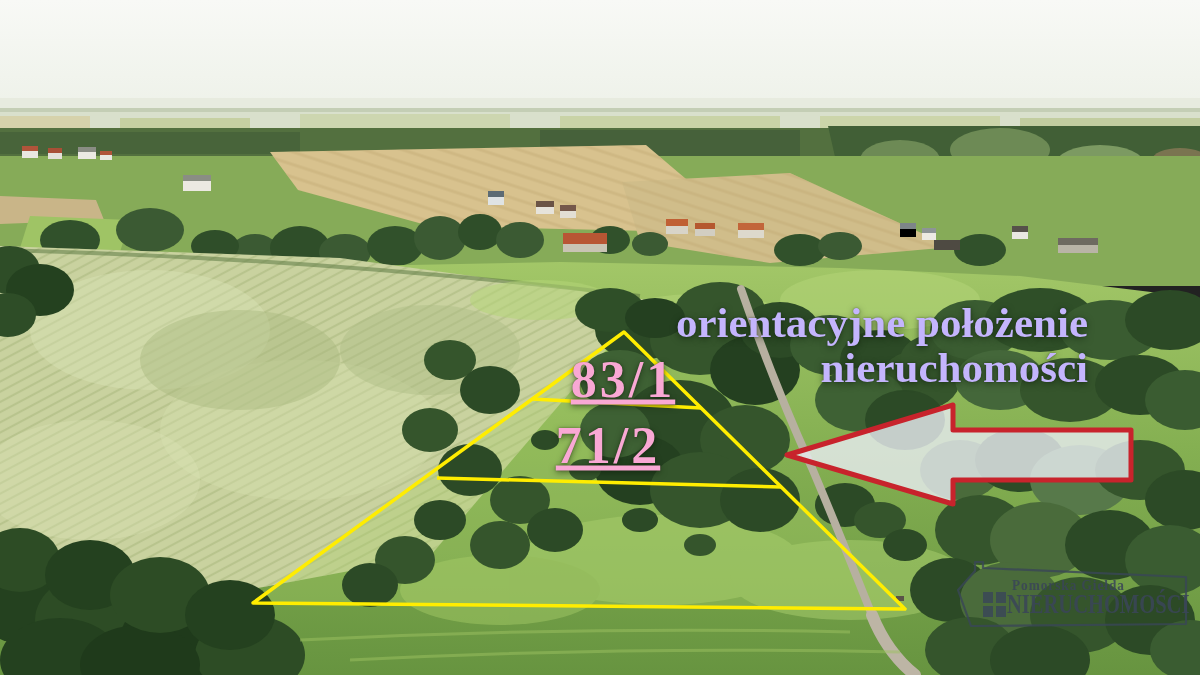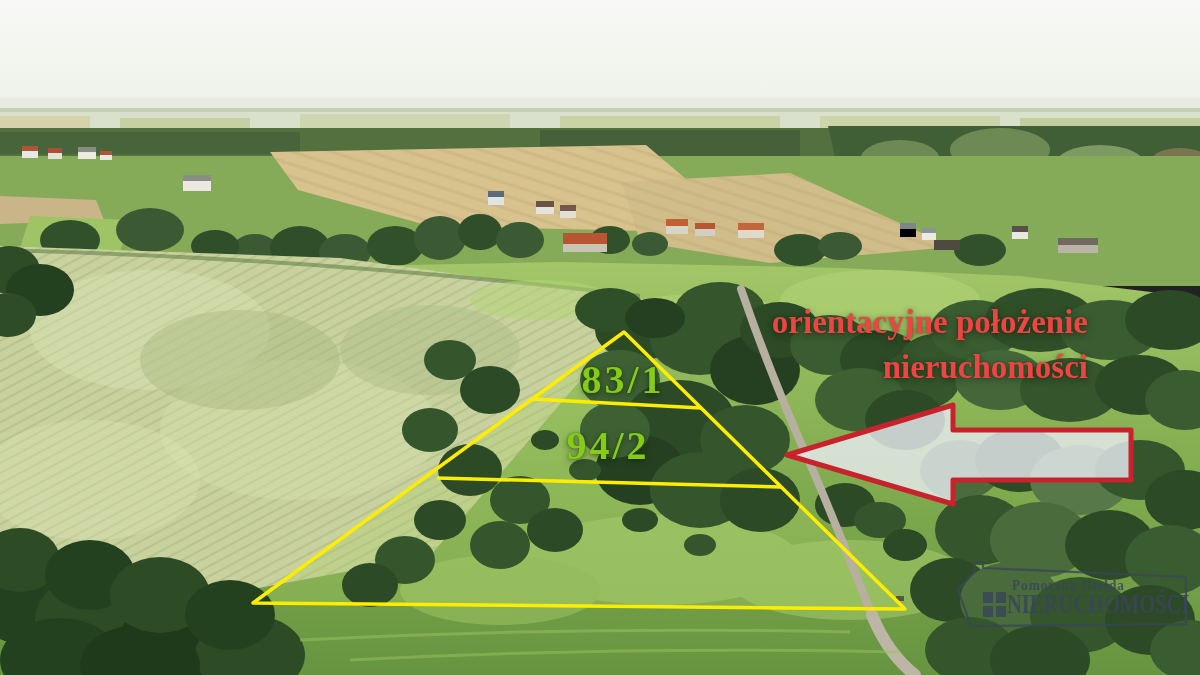--- a/index.html
+++ b/index.html
@@ -2,25 +2,25 @@
 <html><head>
 <meta charset="utf-8">
 <style>
   html,body{margin:0;padding:0;background:#222;}
   .stage{position:relative;width:1200px;height:675px;overflow:hidden;
          font-family:"Liberation Serif", serif;}
   .stage svg{position:absolute;left:0;top:0;display:block;}
 
   
   .plot-label{position:absolute;transform:translate(-50%,-50%);
-      color:#84cc16;font-weight:bold;font-size:40px;letter-spacing:3px;
+      color:#f9a8d4;font-weight:bold;font-size:52px;letter-spacing:3px;
       text-shadow:0 2px 6px rgba(10,25,5,.55),0 0 2px rgba(20,35,10,.45);
-      white-space:nowrap;}
+      white-space:nowrap;text-decoration:underline;}
   .caption{position:absolute;right:112px;top:300px;text-align:right;
-      color:#ef4444;font-weight:bold;font-size:33px;line-height:45px;
+      color:#c4b5fd;font-weight:bold;font-size:43px;line-height:45px;
       text-shadow:0 2px 7px rgba(10,25,5,.55),0 0 2px rgba(20,35,10,.45);
       white-space:nowrap;}
 
   
   .watermark{position:absolute;left:950px;top:556px;width:245px;height:82px;
       color:rgba(58,70,88,.88);}
   .wm-top{position:absolute;left:62px;top:22px;font-size:14px;font-weight:bold;
       letter-spacing:1px;transform:scaleX(.95);transform-origin:left top;white-space:nowrap;}
   .wm-bottom{position:absolute;left:57px;top:33px;font-size:27px;font-weight:bold;
       transform:scaleX(.76);transform-origin:left top;white-space:nowrap;}
@@ -276,21 +276,21 @@
   </svg>
 
   <svg width="1200" height="675" viewBox="0 0 1200 675">
     <polygon points="624,332 905,609 253,603" fill="none" stroke="#FFED00" stroke-width="3.5" stroke-linejoin="round"></polygon>
     <line x1="532" y1="399" x2="701" y2="408" stroke="#FFED00" stroke-width="3.5"></line>
     <line x1="437" y1="478" x2="781" y2="487" stroke="#FFED00" stroke-width="3.5"></line>
     <polygon points="787,455 953,405 953,430 1131,430 1131,480 953,480 953,504" fill="rgba(231,236,239,0.82)" stroke="#C8232C" stroke-width="5" stroke-linejoin="round"></polygon>
   </svg>
 
   <div class="plot-label" style="left:623px;top:379px">83/1</div>
-  <div class="plot-label" style="left:608px;top:445px">94/2</div>
+  <div class="plot-label" style="left:608px;top:445px">71/2</div>
 
   <div class="caption">
     <div>orientacyjne położenie</div>
     <div>nieruchomości</div>
   </div>
 
   <div class="watermark">
     <svg width="245" height="82" viewBox="0 0 245 82">
       <path d="M8,34 L25,15 L25,6 L33,6 L33,12 L236,21 L236,68 L21,70 Z" fill="none" stroke="rgba(58,70,88,0.8)" stroke-width="2.2" stroke-linejoin="round"></path>
     </svg>

